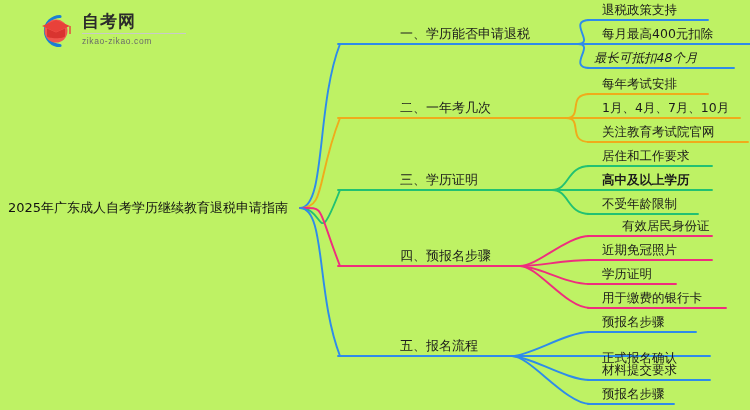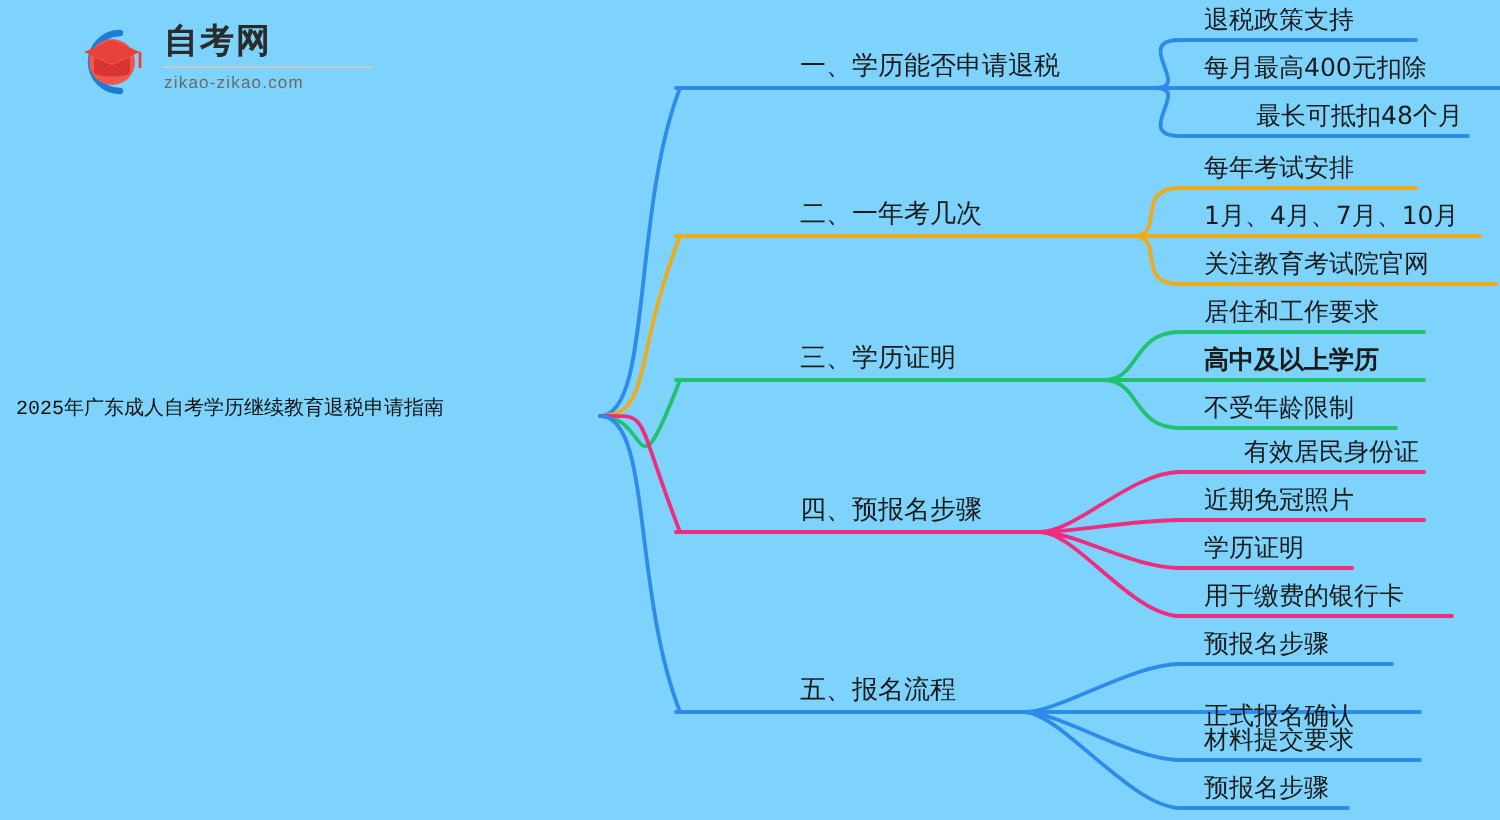--- a/index.html
+++ b/index.html
@@ -7,21 +7,21 @@
     padding: 0;
     background: #ffffff;
   }
   body {
     font-family: "Liberation Sans", "DejaVu Sans", sans-serif;
   }
   #canvas {
     position: relative;
     width: 750px;
     height: 410px;
-    background: #7dd3fc;
+    background: #bef264;
     overflow: hidden;
   }
   
   #logo {
     position: absolute;
     left: 30px;
     top: 10px;
     width: 160px;
     height: 42px;
   }
@@ -68,23 +68,22 @@
     height: 410px;
   }
   .node-label {
     position: absolute;
     font-family: "DejaVu Sans", "Liberation Sans", sans-serif;
     color: #1b1b1b;
     white-space: nowrap;
     line-height: 1;
   }
   .root-label {
-    font-size: 10px;
+    font-size: 13px;
     color: #111111;
-    font-family: Liberation Mono, monospace;
   }
   .branch-label {
     font-size: 13px;
     color: #1b1b1b;
   }
   .leaf-label {
     font-size: 12.5px;
     color: #1b1b1b;
   }
 </style>
@@ -155,21 +154,21 @@
       <path d="M 588 380 L 710 380" fill="none" stroke="#2e8bea" stroke-width="1.9" stroke-linecap="round"></path>
       <path d="M 512 356 C 530 356 566 404 590 404" fill="none" stroke="#2e8bea" stroke-width="1.9" stroke-linecap="round"></path>
       <path d="M 588 404 L 674 404" fill="none" stroke="#2e8bea" stroke-width="1.9" stroke-linecap="round"></path>
     </svg>
 
   <div id="labels">
       <div class="node-label root-label" style="left: 8px; top: 201px;">2025年广东成人自考学历继续教育退税申请指南</div>
       <div class="node-label branch-label" style="left: 400px; top: 27px;">一、学历能否申请退税</div>
       <div class="node-label leaf-label" style="left: 602px; top: 4px;">退税政策支持</div>
       <div class="node-label leaf-label" style="left: 602px; top: 28px;">每月最高400元扣除</div>
-      <div class="node-label leaf-label" style="left: 628px; top: 52px;">最长可抵扣48个月</div>
+      <div class="node-label leaf-label" style="left: 594px; top: 52px; font-style: italic;">最长可抵扣48个月</div>
       <div class="node-label branch-label" style="left: 400px; top: 101px;">二、一年考几次</div>
       <div class="node-label leaf-label" style="left: 602px; top: 78px;">每年考试安排</div>
       <div class="node-label leaf-label" style="left: 602px; top: 102px;">1月、4月、7月、10月</div>
       <div class="node-label leaf-label" style="left: 602px; top: 126px; text-align: center;">关注教育考试院官网</div>
       <div class="node-label branch-label" style="left: 400px; top: 173px;">三、学历证明</div>
       <div class="node-label leaf-label" style="left: 602px; top: 150px;">居住和工作要求</div>
       <div class="node-label leaf-label" style="left: 602px; top: 174px; font-weight: bold;">高中及以上学历</div>
       <div class="node-label leaf-label" style="left: 602px; top: 198px;">不受年龄限制</div>
       <div class="node-label branch-label" style="left: 400px; top: 249px;">四、预报名步骤</div>
       <div class="node-label leaf-label" style="left: 602px; top: 220px; margin-left: 20px;">有效居民身份证</div>

